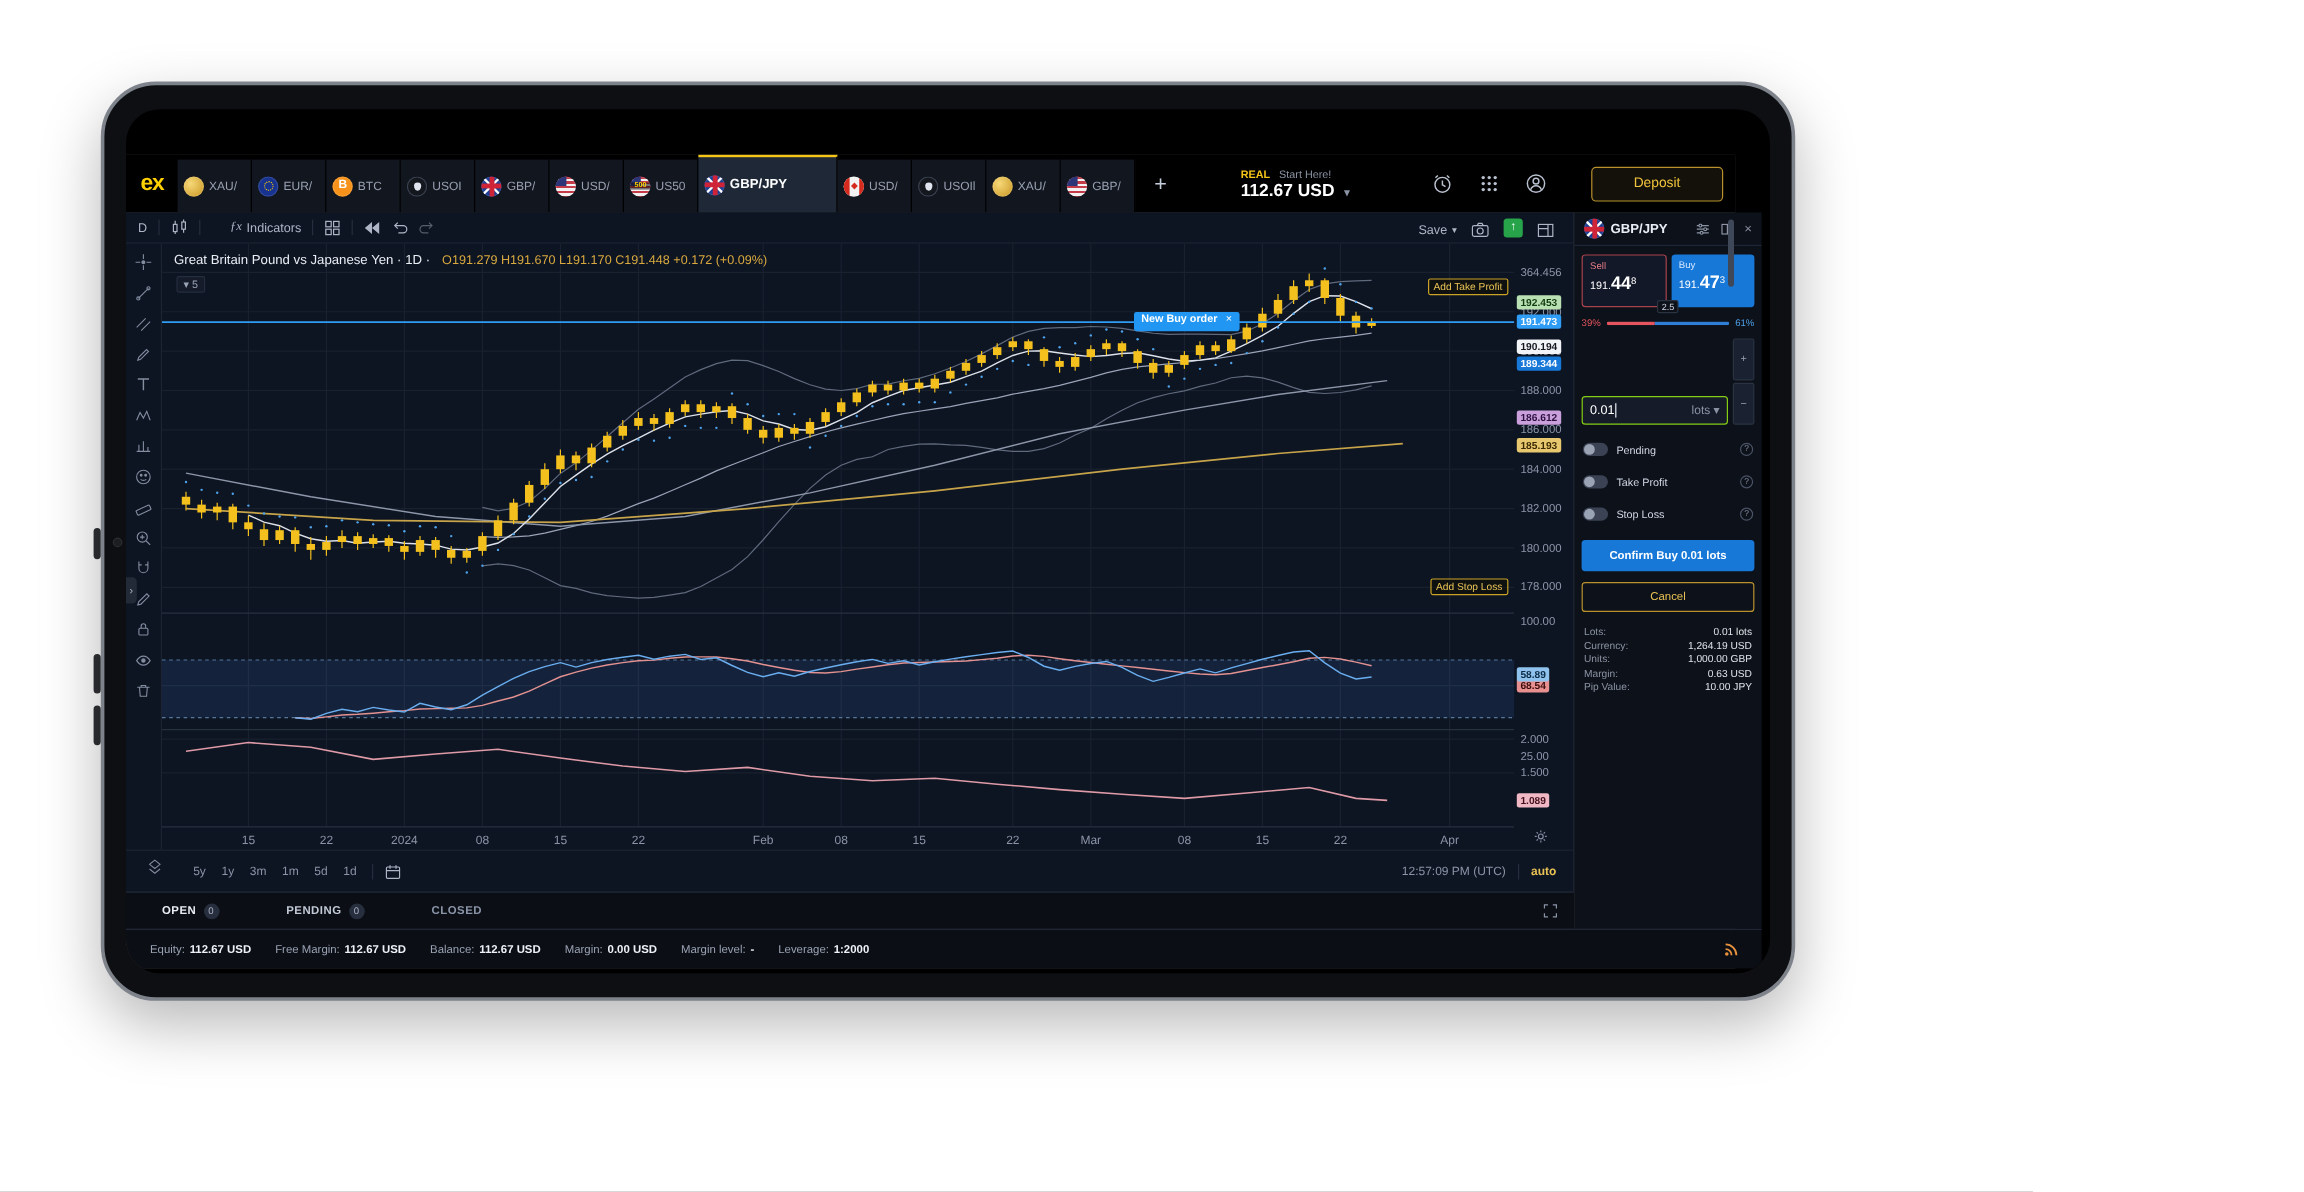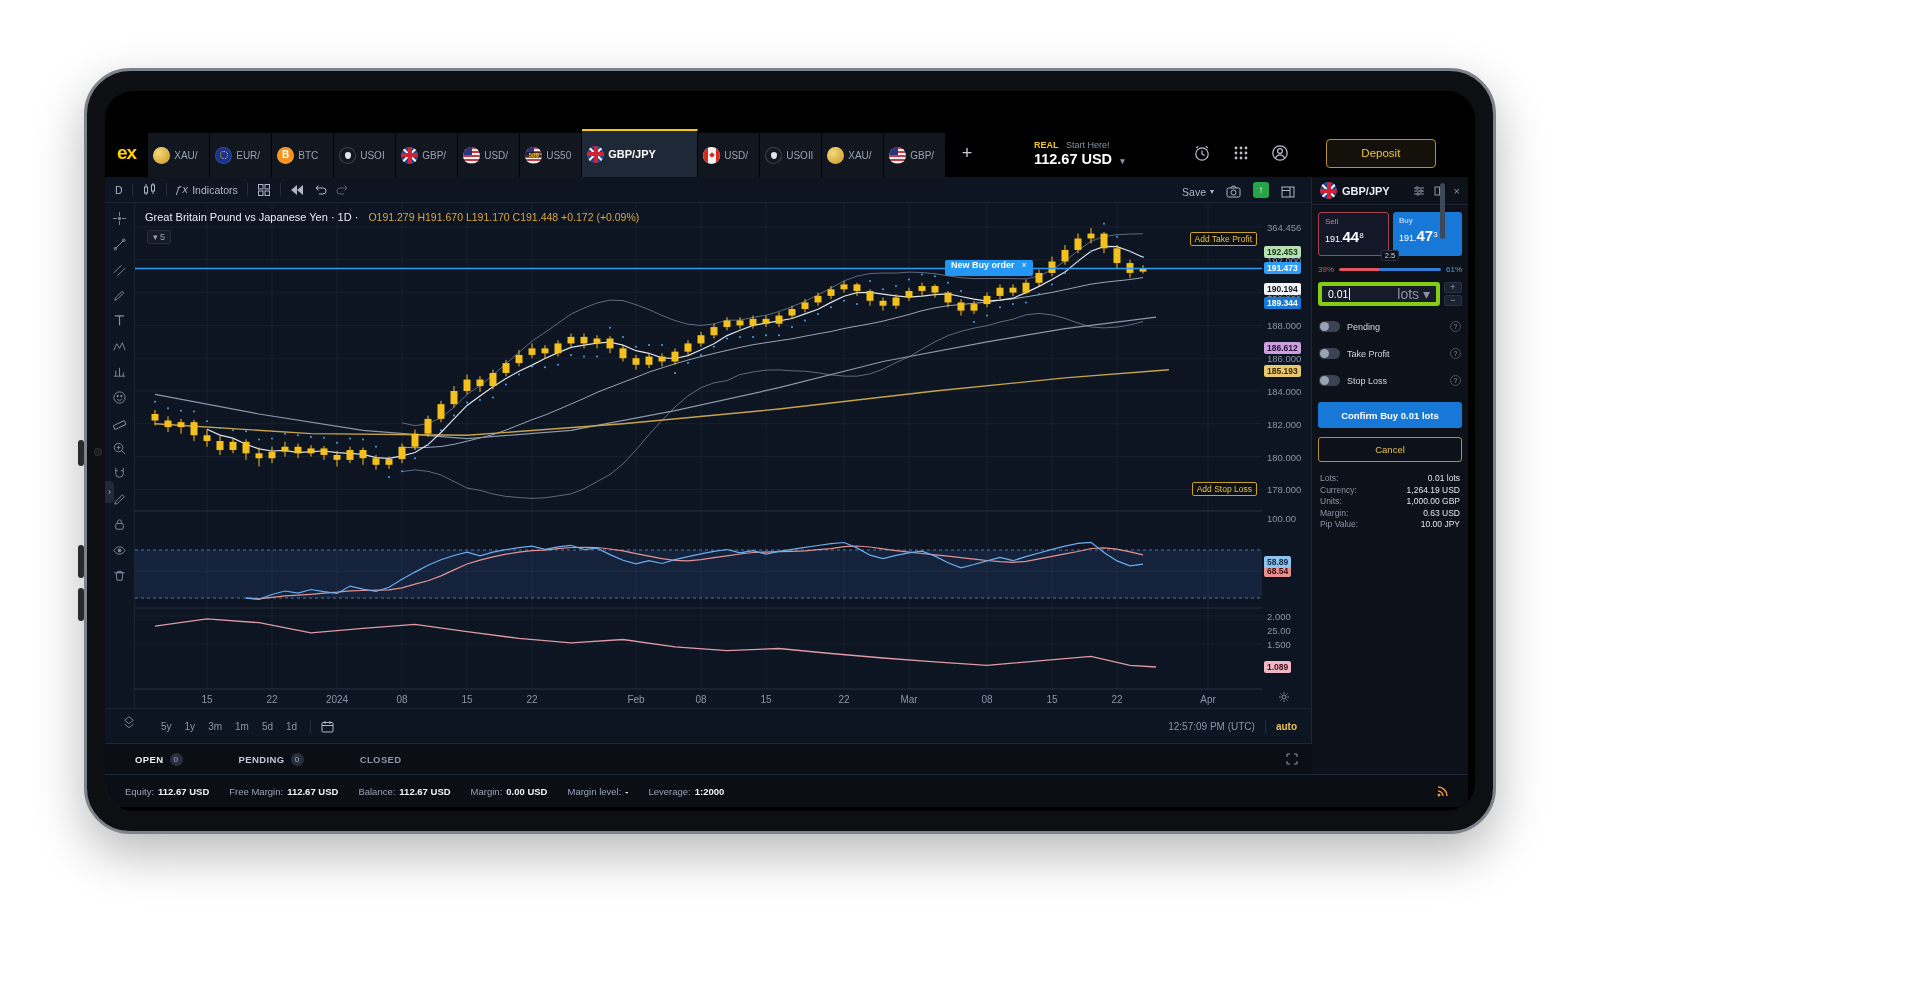--- a/index.html
+++ b/index.html
@@ -92,25 +92,25 @@
   .buybox{background:#1878d8;}
   .buybox .ql{color:#d6e8ff;}
   .spread{position:absolute;left:50%;transform:translateX(-50%);bottom:-5px;background:#0d1119;
     border:1px solid #2a3342;border-radius:2px;font-size:7.5px;padding:0 3px;color:#cfd6e4;z-index:2;}
   .sent-row{display:flex;align-items:center;gap:5px;padding:9px 6px 0;font-size:8px;}
   .sent-bar{flex:1;height:3px;display:flex;border-radius:2px;overflow:hidden;}
   .sent-bar .s{width:39%;background:#e4555f;}
   .sent-bar .b{flex:1;background:#2f7fd6;}
   .pct-s{color:#e4555f;} .pct-b{color:#4da0e8;}
   .vol-row{display:flex;gap:4px;padding:8px 6px 0;}
-  .vol-input{flex:1;height:24px;background:#151b28;border:4px solid #84cc16;border-radius:3px;
-    display:flex;align-items:center;padding:0 6px;font-size:10.5px;color:#fff;}
+  .vol-input{flex:1;height:24px;background:#151b28;border:1px solid #84cc16;border-radius:3px;
+    display:flex;align-items:center;padding:0 6px;font-size:10.5px;color:#fff;margin-top:48px;}
   .caret{width:1px;height:12px;background:#e8ecf4;margin-left:1px;animation:blink 1s steps(1) infinite;}
   @keyframes blink{50%{opacity:0;}}
-  .vol-unit{margin-left:auto;color:#8b93a4;font-size:14px;cursor:pointer;text-align:right;}
+  .vol-unit{margin-left:auto;color:#8b93a4;font-size:10px;cursor:pointer;text-align:right;}
   .stepper{width:18px;display:flex;flex-direction:column;gap:2px;}
   .stepper button{flex:1;background:#1a2130;border:1px solid #2a3342;border-radius:2px;color:#9aa3b4;
     font-size:9px;line-height:1;padding:0;cursor:pointer;}
   .toggles{margin-top:7px;}
   .tgl-row{display:flex;align-items:center;padding:0 7px;height:27px;font-size:9px;color:#cfd6e4;}
   .switch{width:21px;height:11px;border-radius:6px;background:#3a4254;margin-right:7px;position:relative;cursor:pointer;}
   .switch i{position:absolute;left:1px;top:1px;width:9px;height:9px;border-radius:50%;background:#9aa3b4;}
   .help{margin-left:auto;width:11px;height:11px;border-radius:50%;border:1px solid #4a5366;color:#8b93a4;
     font-size:7px;display:flex;align-items:center;justify-content:center;cursor:pointer;}
   .confirm{display:block;margin:8px 6px 0;width:calc(100% - 12px);height:26px;background:#1878d8;border:none;
@@ -277,21 +277,21 @@
           <span class="sep"></span>
           <span class="ctb">
             <svg width="15" height="15" viewBox="0 0 15 15" stroke="currentColor" fill="none">
               <path d="M4 2v3M4 11v2M11 1v2M11 9v3"></path>
                 <rect x="2.5" y="5" width="3" height="6"></rect>
                 <rect x="9.5" y="3" width="3" height="6"></rect>
               </svg>
           </span>
           <span class="sep"></span>
           <span class="ctb">
-            <i style="font-family:Liberation Mono, monospace;font-style:italic;">ƒx</i>
+            <i style="font-family:Liberation Serif, serif;font-style:italic;margin-left:16px;">ƒx</i>
             <span>Indicators</span>
           </span>
           <span class="sep"></span>
           <span class="ctb">
             <svg width="14" height="14" viewBox="0 0 14 14" stroke="currentColor" fill="none">
               <rect x="1.5" y="1.5" width="4.5" height="4.5"></rect>
                 <rect x="8" y="1.5" width="4.5" height="4.5"></rect>
               <rect x="1.5" y="8" width="4.5" height="4.5"></rect>
                 <rect x="8" y="8" width="4.5" height="4.5"></rect>
               </svg>

